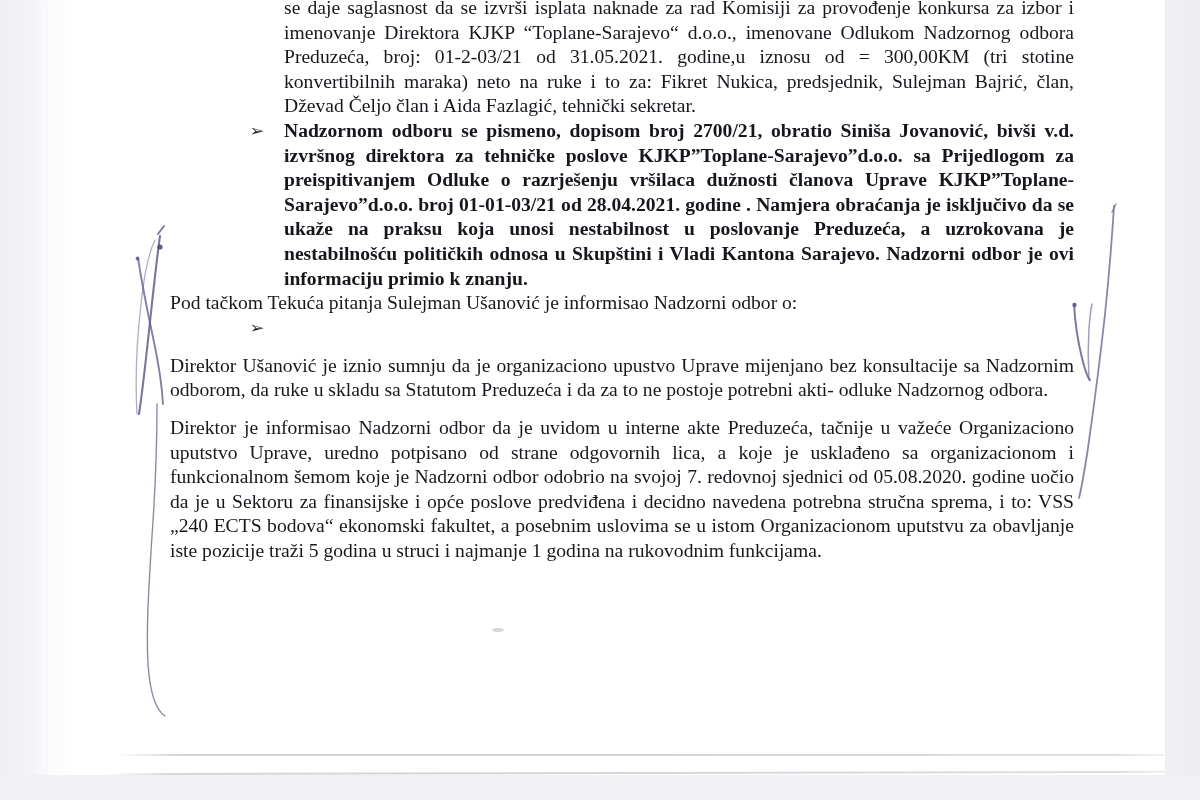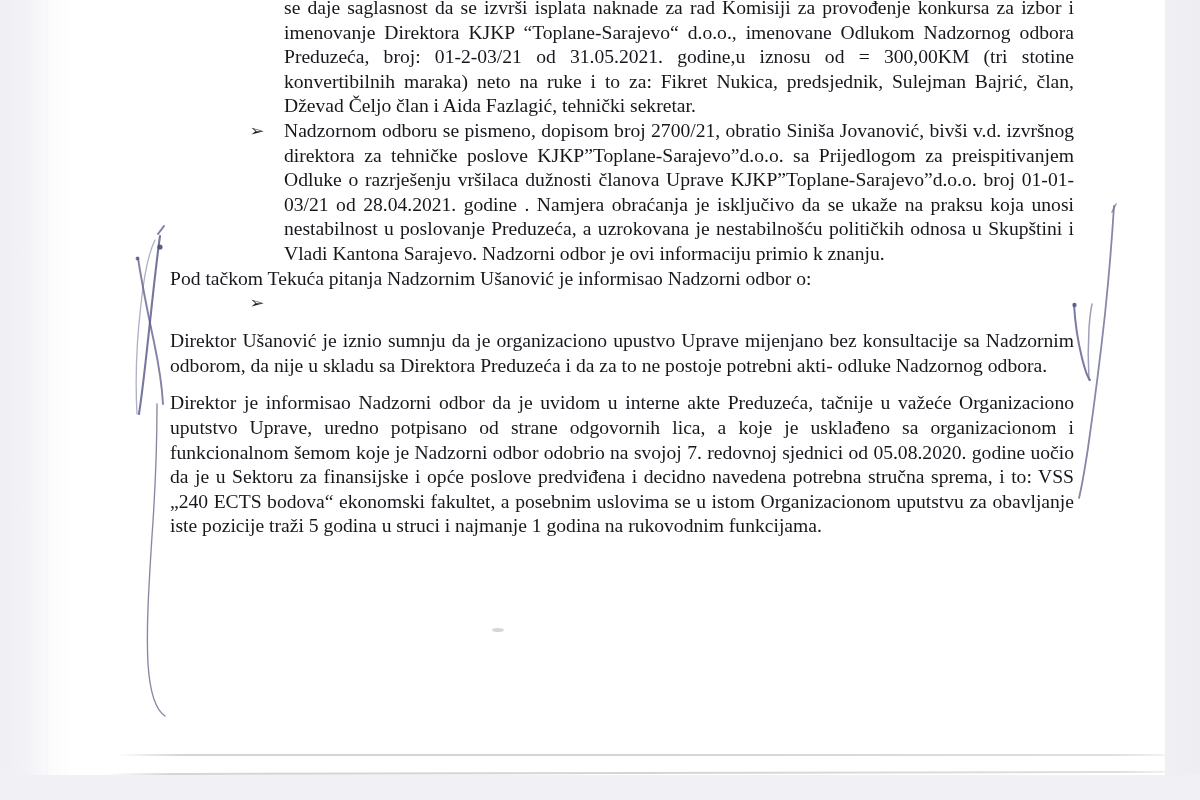--- a/index.html
+++ b/index.html
@@ -93,20 +93,21 @@
     font-family: "DejaVu Sans", sans-serif;
     font-size: 15.5px;
     line-height: 25px;
     color: #1a1a22;
     transform: scaleX(1.15);
   }
   .bullet-text {
     flex: 1 1 auto;
     text-align: justify;
     text-justify: inter-word;
+    font-weight: bold;
   }
   
   .cont-row {
     padding-left: 114px;
   }
 
   
   .scan-line {
     position: absolute;
     height: 2px;
@@ -150,27 +151,27 @@
 
       <div class="cont-row">
         <p class="para">se  daje saglasnost  da se  izvrši  isplata naknade za rad Komisiji za provođenje konkursa za izbor i imenovanje  Direktora  KJKP “Toplane-Sarajevo“ d.o.o., imenovane Odlukom Nadzornog odbora Preduzeća, broj: 01-2-03/21 od 31.05.2021. godine,u iznosu od = 300,00KM (tri stotine konvertibilnih maraka)  neto na ruke i to za: Fikret Nukica, predsjednik, Sulejman Bajrić, član, Dževad Čeljo član   i Aida Fazlagić, tehnički sekretar.</p>
       </div>
 
       <div class="bullet-row gap-top-sm">
         <span class="bullet-marker">➢</span>
         <span class="bullet-text">Nadzornom  odboru  se  pismeno,  dopisom  broj  2700/21,    obratio  Siniša  Jovanović,  bivši  v.d.  izvršnog  direktora  za  tehničke  poslove  KJKP”Toplane-Sarajevo”d.o.o.  sa  Prijedlogom  za  preispitivanjem  Odluke  o  razrješenju  vršilaca  dužnosti  članova  Uprave  KJKP”Toplane-Sarajevo”d.o.o.  broj 01-01-03/21 od 28.04.2021. godine . Namjera obraćanja  je isključivo da se ukaže na praksu koja unosi nestabilnost u poslovanje Preduzeća, a uzrokovana je nestabilnošću političkih odnosa u Skupštini  i Vladi Kantona Sarajevo. Nadzorni odbor je ovi informaciju primio k znanju.</span>
       </div>
 
-      <p class="para">Pod tačkom Tekuća pitanja Nadzornim Ušanović je informisao Nadzorni odbor o:</p>
+      <p class="para">Pod tačkom Tekuća pitanja Sulejman Ušanović je informisao Nadzorni odbor o:</p>
 
       <div class="bullet-row">
         <span class="bullet-marker">➢</span>
       </div>
 
-      <p class="para gap-top">Direktor Ušanović je iznio sumnju da je organizaciono upustvo Uprave mijenjano bez konsultacije sa Nadzornim odborom, da nije u skladu sa Direktora Preduzeća  i da za to ne postoje potrebni akti- odluke Nadzornog odbora.</p>
+      <p class="para gap-top">Direktor Ušanović je iznio sumnju da je organizaciono upustvo Uprave mijenjano bez konsultacije sa Nadzornim odborom, da ruke u skladu sa Statutom Preduzeća  i da za to ne postoje potrebni akti- odluke Nadzornog odbora.</p>
 
       <p class="para gap-top">Direktor  je  informisao  Nadzorni  odbor  da  je  uvidom  u  interne  akte  Preduzeća,  tačnije  u  važeće Organizaciono uputstvo Uprave, uredno potpisano od strane odgovornih lica, a  koje je usklađeno sa organizacionom i funkcionalnom šemom koje je Nadzorni odbor odobrio na svojoj 7. redovnoj sjednici od 05.08.2020. godine uočio da  je u Sektoru za finansijske i opće poslove predviđena i decidno navedena potrebna stručna sprema, i to: VSS „240 ECTS bodova“ ekonomski fakultet, a posebnim uslovima se u istom Organizacionom uputstvu za obavljanje iste pozicije traži 5 godina u struci i najmanje 1 godina na rukovodnim funkcijama.</p>
 
     </div>
 
     <div class="smudge" id="smudge-mid"></div>
     <div class="scan-line" id="scan-line-1"></div>
     <div class="scan-line" id="scan-line-2"></div>
 
   </div>

